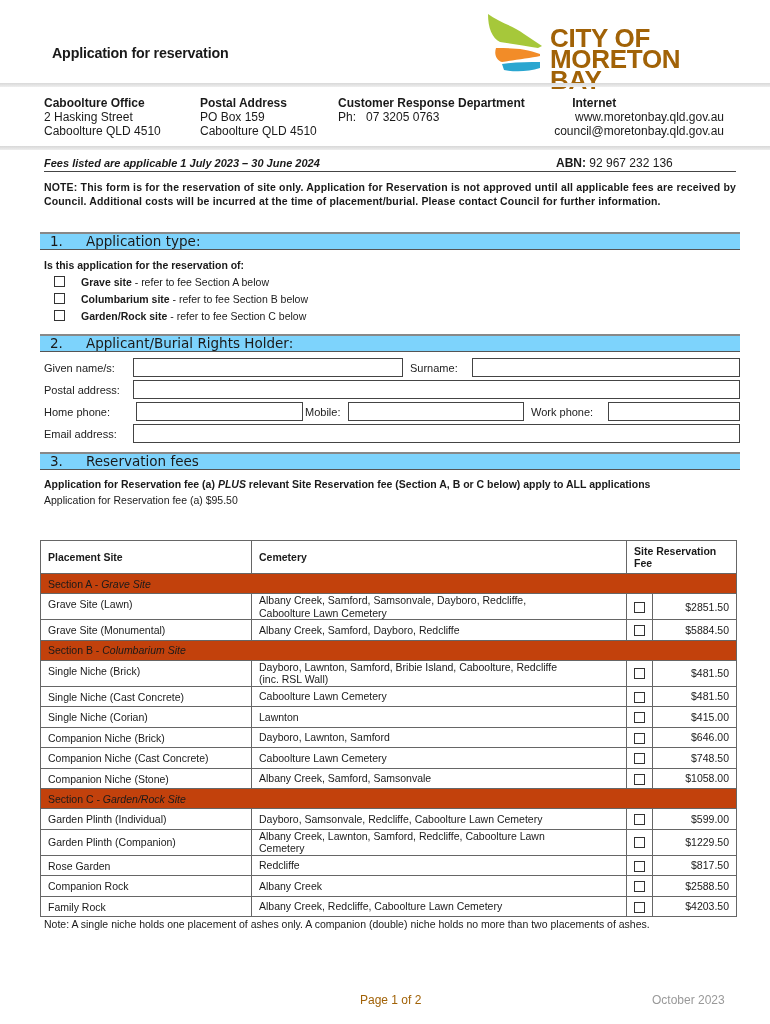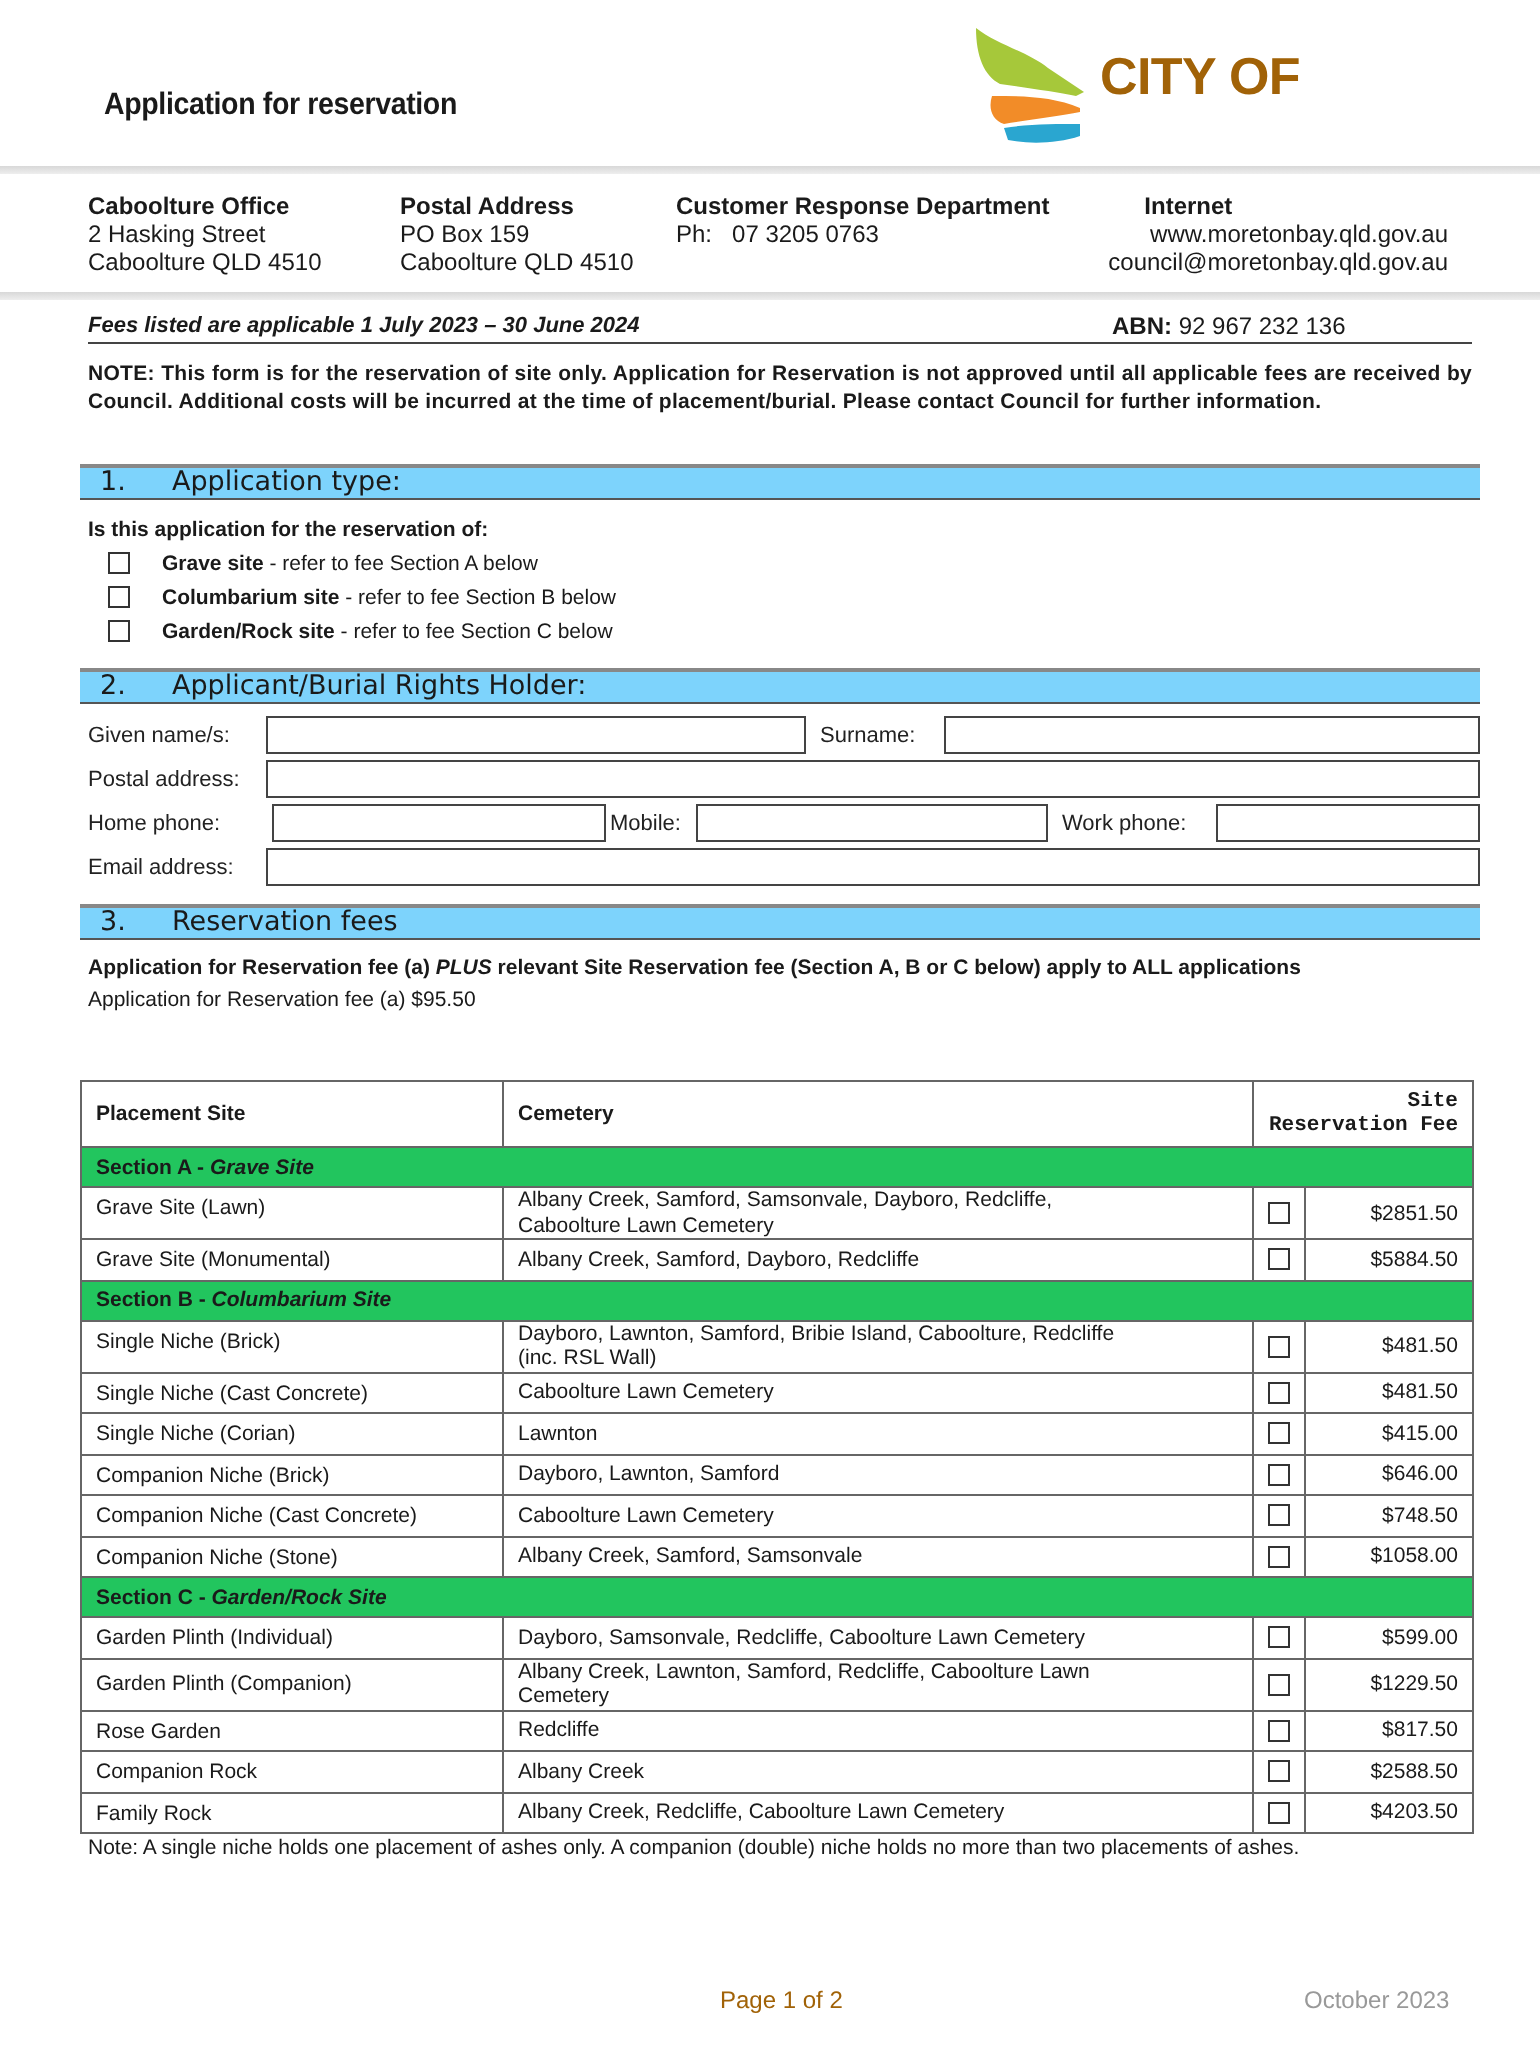--- a/index.html
+++ b/index.html
@@ -37,22 +37,22 @@
   .lbl { font-size: 11px; color: #222; }
   .field { height: 19px; border: 1.3px solid #444; background: #fff; }
 
   .bold-line { left: 44px; top: 478px; font-size: 10.5px; font-weight: bold; }
   .norm-line { left: 44px; top: 494px; font-size: 10.5px; }
 
   
   table.fees { position: absolute; left: 40px; top: 540px; width: 697px; border-collapse: collapse; font-size: 10.5px; }
   table.fees td, table.fees th { border: 1.2px solid #666; padding: 0 7px; vertical-align: middle; }
   table.fees th { font-weight: bold; text-align: left; height: 33px; }
-  table.fees th.fee-h { text-align: right; line-height: 12px; font-family: Liberation Mono, monospace; }
-  table.fees tr.section td { background: #22c55e; font-weight: bold; height: 20px; }
+  table.fees th.fee-h { text-align: left; line-height: 12px; }
+  table.fees tr.section td { background: #c2410c; font-weight: normal; height: 20px; }
   table.fees tr.item td { height: 20.5px; }
   table.fees tr.item.tall td { height: 23px; margin-left: 24px; }
   table.fees td.site { vertical-align: top; padding-top: 4px; }
   table.fees tr.tall td.site.mid { vertical-align: middle; padding-top: 0; }
   table.fees td.cem { line-height: 12.5px; }
   table.fees td.chk { text-align: center; padding: 0; width: 26px; }
   table.fees td.chk .cb { vertical-align: middle; }
   table.fees td.fee { text-align: right; width: 84px; }
 
   .footnote { left: 44px; top: 918px; font-size: 10.5px; }
@@ -65,20 +65,21 @@
 <div class="abs doc-title">Application for reservation</div>
 
 <div class="abs logo">
   <svg width="62" height="62" viewBox="0 0 62 62" style="position:absolute;left:0;top:2px;">
     <path d="M4 2 C14 10, 30 14, 40 22 C46 26, 52 30, 58 34 L54 36 C44 34, 30 32, 16 30 C8 26, 4 16, 4 2 Z" fill="#a6c83a"></path>
     <path d="M12 36 C26 36, 42 36, 56 42 L56 44 C46 46, 30 48, 18 50 C12 48, 10 42, 12 36 Z" fill="#f28c28"></path>
     <path d="M18 52 C30 50, 44 50, 56 50 L56 56 C44 60, 30 60, 20 58 Z" fill="#2aa6d0"></path>
   </svg>
   <div class="logo-text">
     <div>CITY OF</div>
+    <div>MORETON BAY</div>
   </div>
 </div>
 
 <div class="abs hdr-sep" style="top:83px;"></div>
 
 <div class="abs contact-col" style="left:44px;">
   <div class="h">Caboolture Office</div>
   <div>2 Hasking Street</div>
   <div>Caboolture QLD 4510</div>
 </div>

